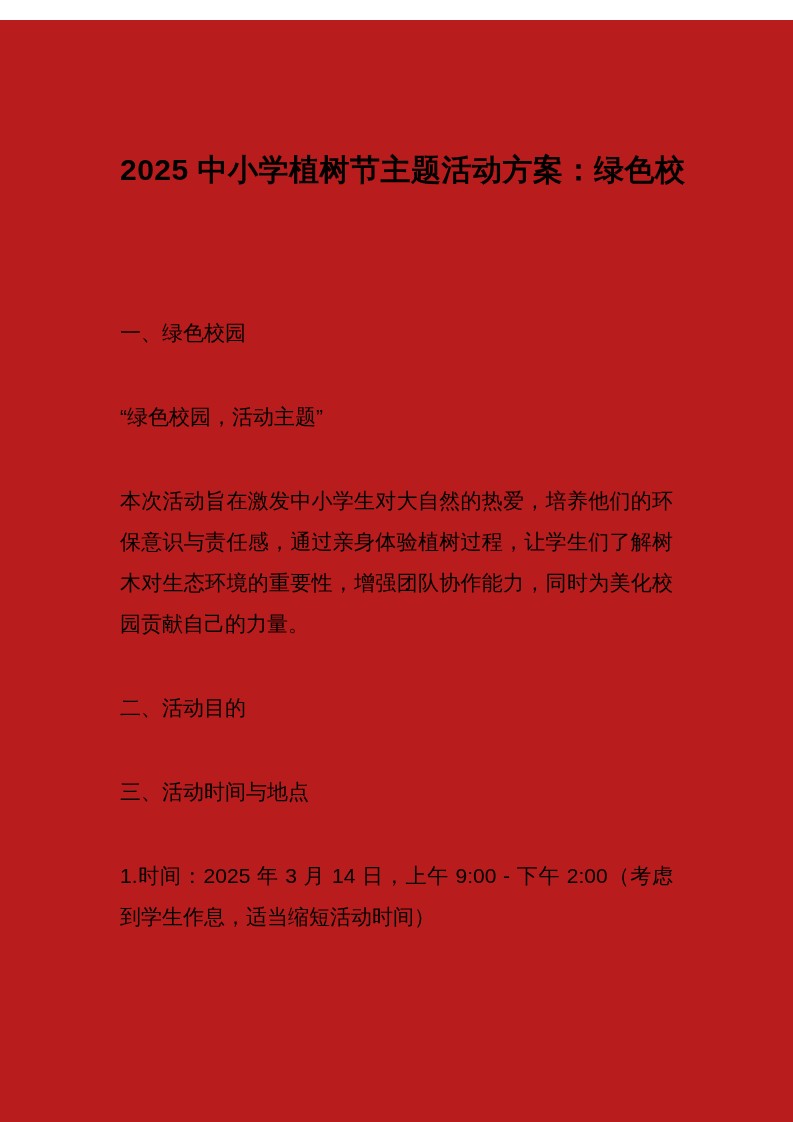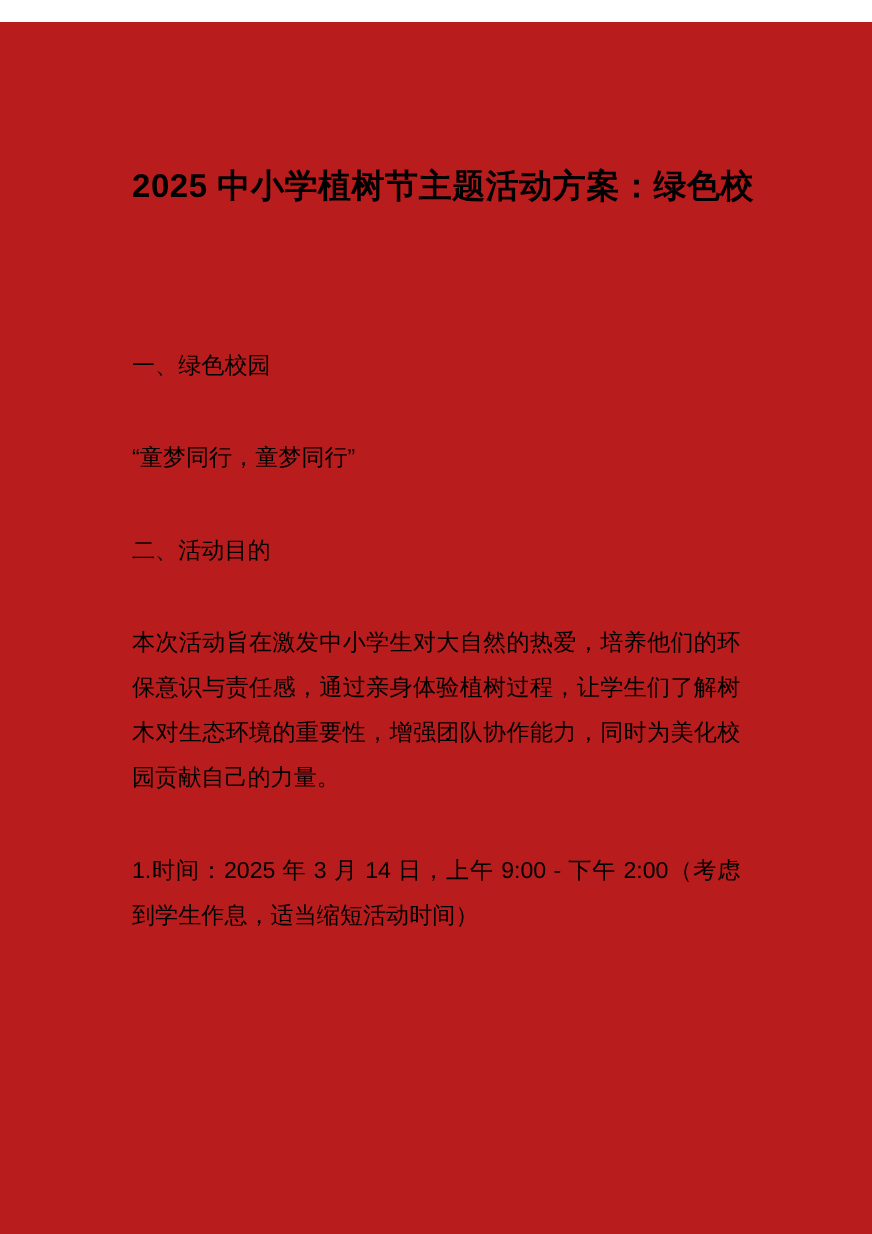--- a/index.html
+++ b/index.html
@@ -48,23 +48,24 @@
 
 <div class="page">
   <div class="content">
 
     <h1 class="doc-title">
       <span class="title-line">2025 中小学植树节主题活动方案：绿色校</span>
     </h1>
 
     <p class="para">一、绿色校园</p>
 
-    <p class="para">“童梦同行，童梦同行”</p>
+    <p class="para">“绿色校园，活动主题”</p>
+
+    <p class="para">本次活动旨在激发中小学生对大自然的热爱，培养他们的环保意识与责任感，通过亲身体验植树过程，让学生们了解树木对生态环境的重要性，增强团队协作能力，同时为美化校园贡献自己的力量。</p>
 
     <p class="para">二、活动目的</p>
 
-    <p class="para">本次活动旨在激发中小学生对大自然的热爱，培养他们的环保意识与责任感，通过亲身体验植树过程，让学生们了解树木对生态环境的重要性，增强团队协作能力，同时为美化校园贡献自己的力量。</p>
-
+    <p class="para">三、活动时间与地点</p>
 
     <p class="para">1.时间：2025 年 3 月 14 日，上午 9:00 - 下午 2:00（考虑到学生作息，适当缩短活动时间）</p>
 
   </div>
 </div>
 
 </body></html>

